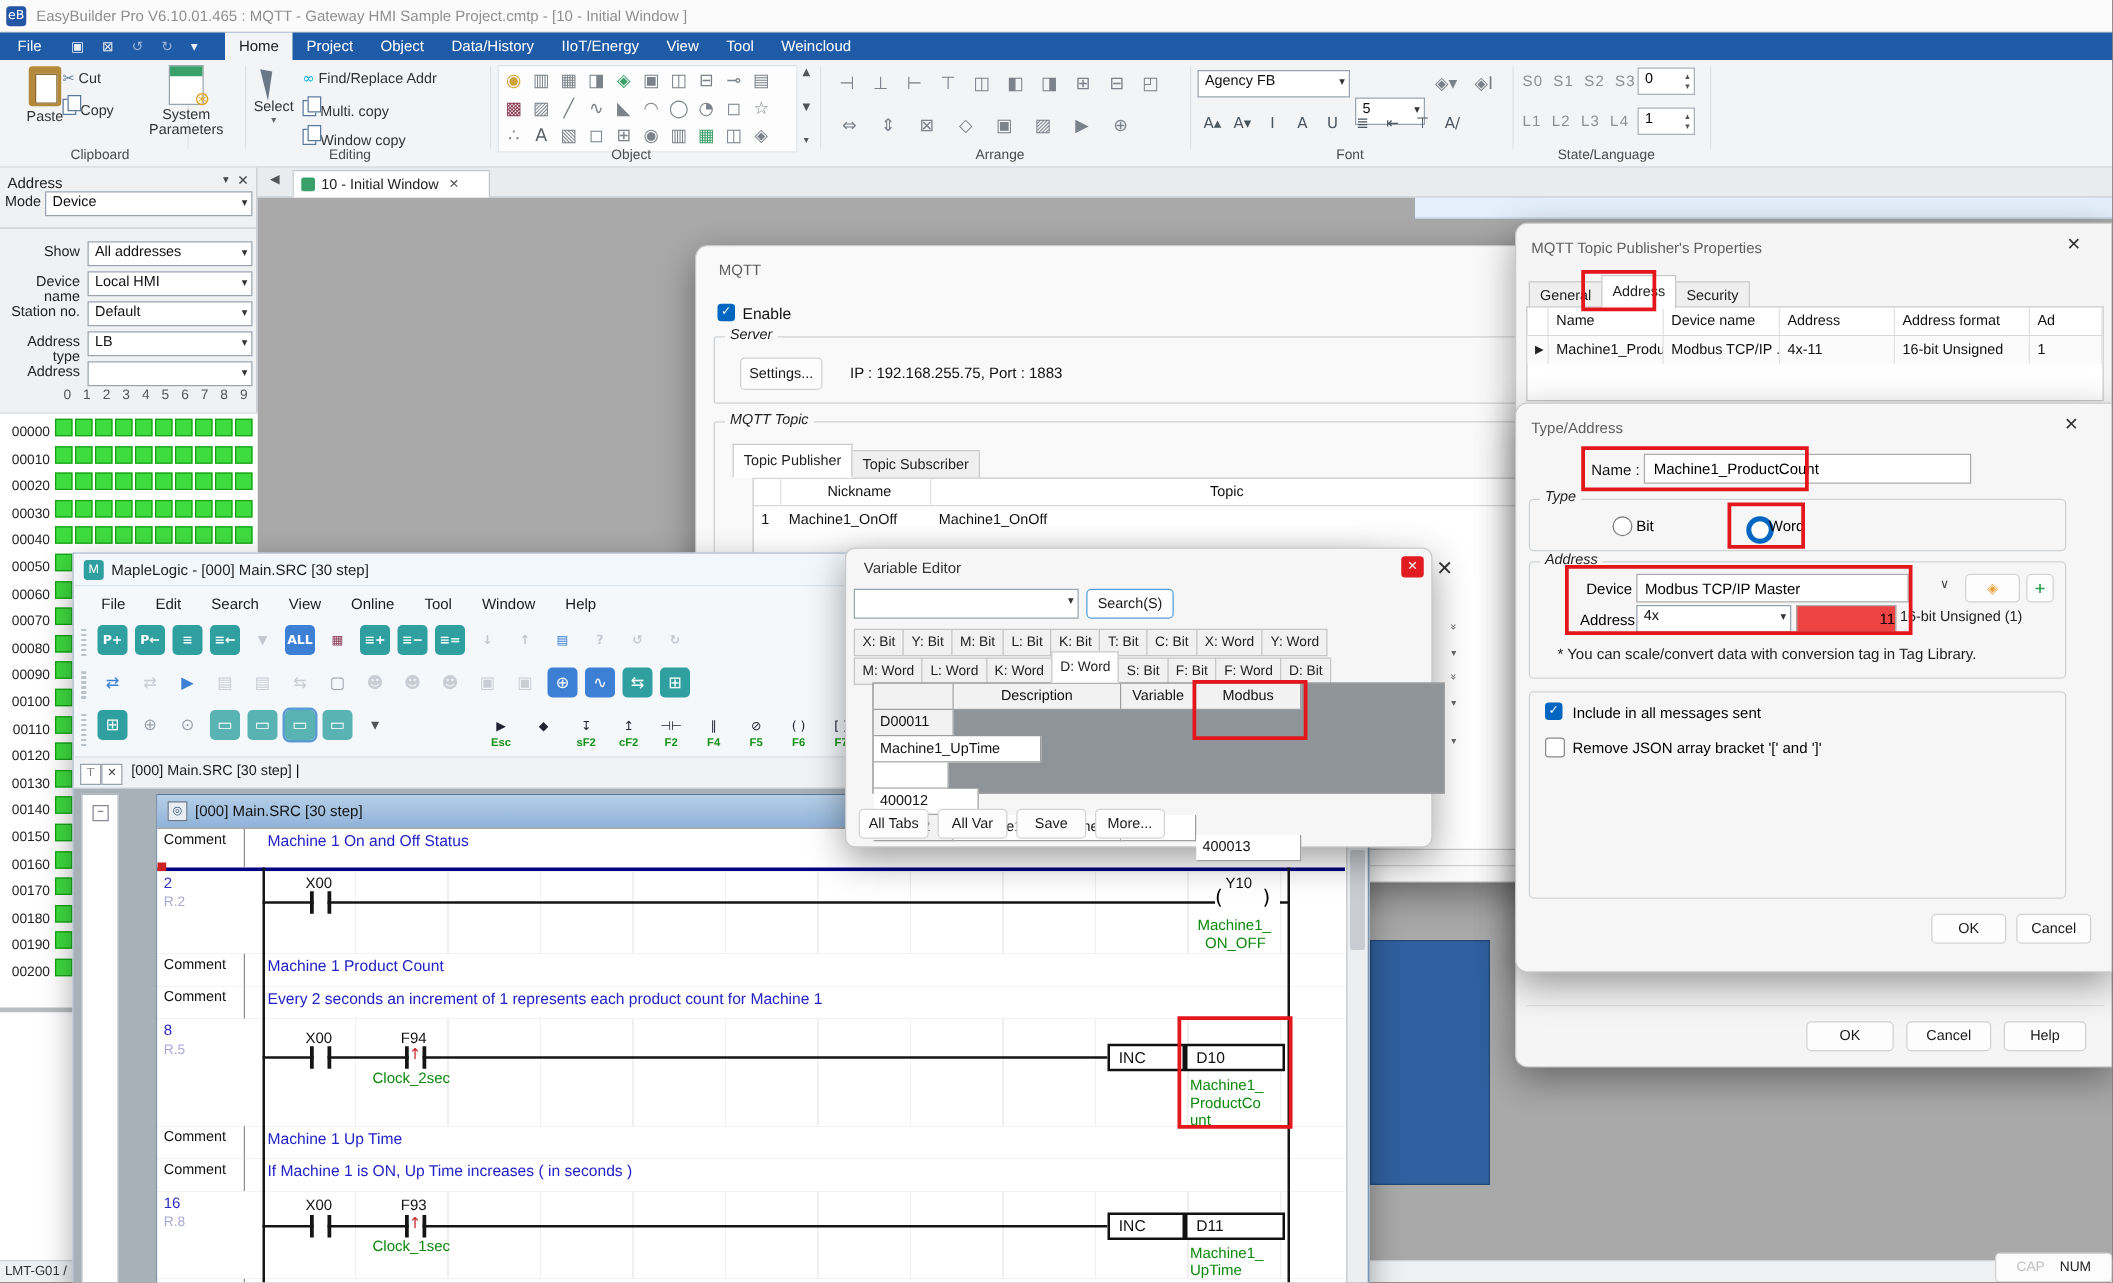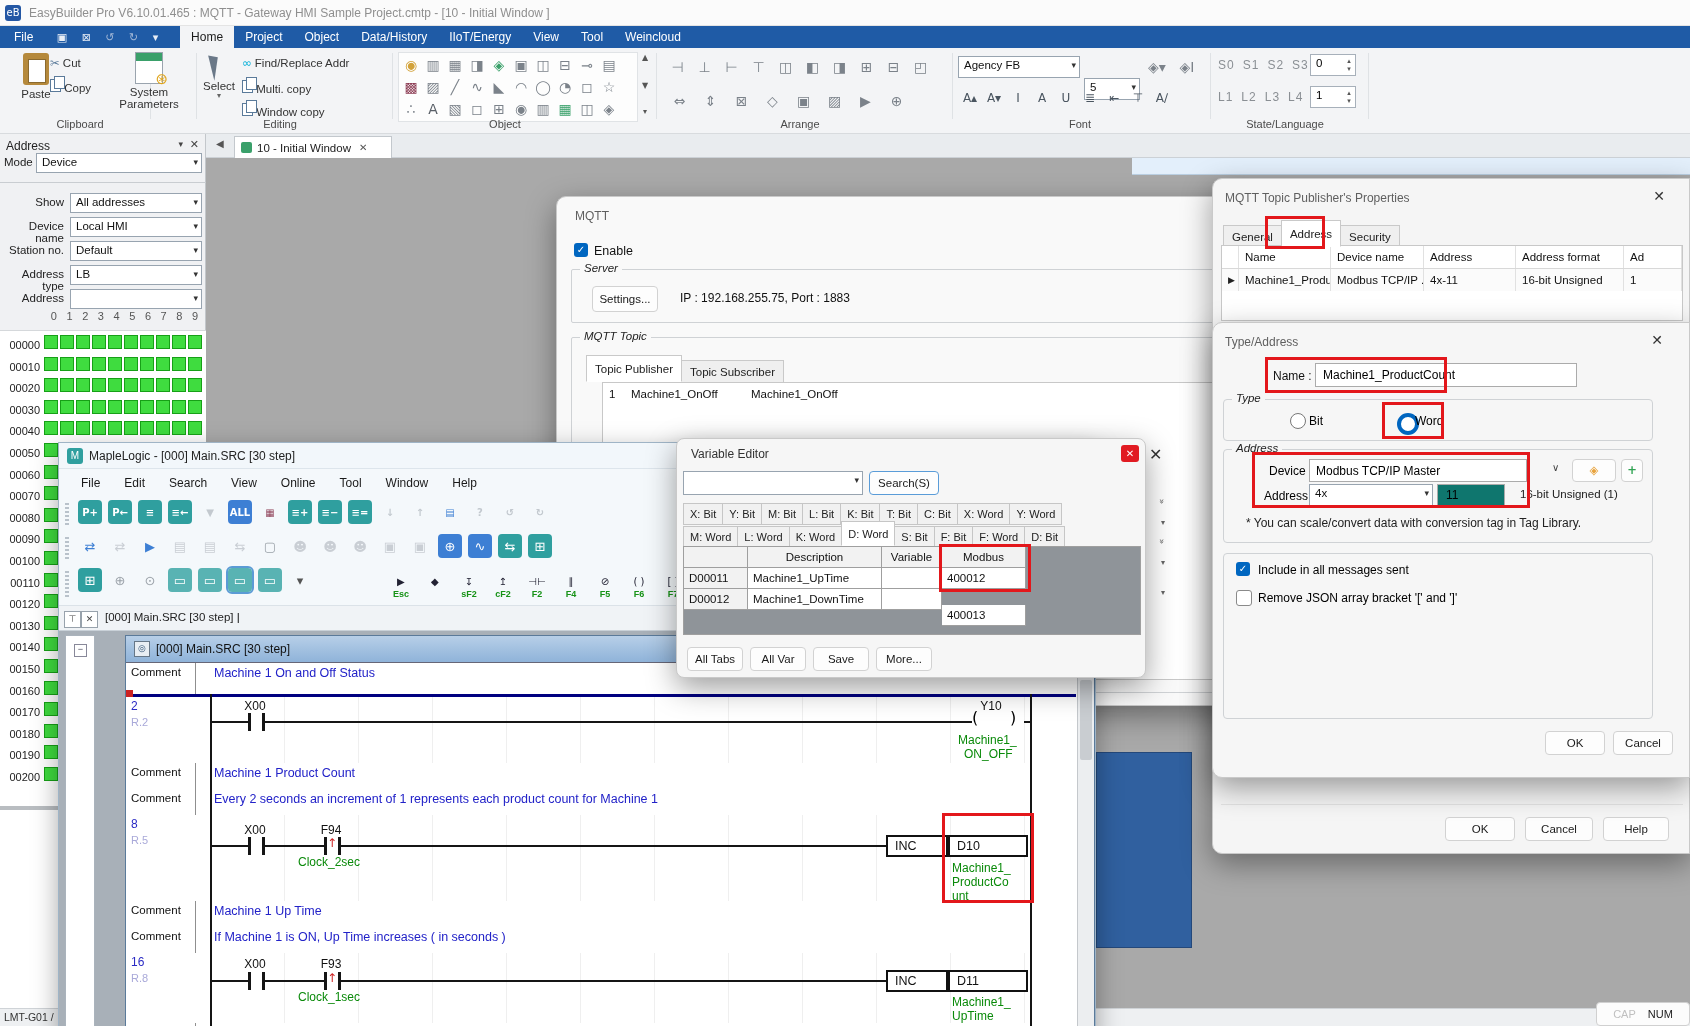--- a/index.html
+++ b/index.html
@@ -314,20 +314,25 @@
       <span style="position:absolute;left:108px;top:21px;font-size:12px;color:#111;">IP : 192.168.255.75, Port : 1883</span>
     </div>
 
     <div class="abs gbox" style="left:14px;top:140px;width:656px;height:356px;border-radius:2px;">
       <span class="glegend" style="background:#f9f9f9;">MQTT Topic</span>
       <div style="position:absolute;left:14px;top:20px;">
         
       <span class="ptab active">Topic Publisher</span><span class="ptab">Topic Subscriber</span></div>
 
       <div class="abs" style="left:30px;top:44px;width:612px;height:298px;background:#fff;border:1px solid #c8c8c8;">
+        <div style="display:flex;border-bottom:1px solid #d8d8d8;height:21px;">
+          <span class="pcell" style="width:22px;"></span>
+          <span class="pcell" style="width:120px;justify-content:center;">Nickname</span>
+          <span class="pcell" style="flex:1;justify-content:center;">Topic</span>
+        </div>
         <div style="display:flex;height:21px;">
           <span class="pcell" style="width:22px;border-right:none;">1</span>
           <span class="pcell" style="width:120px;border-right:none;">Machine1_OnOff</span>
           <span class="pcell" style="flex:1;border-right:none;">Machine1_OnOff</span>
         </div>
       </div>
     </div>
 
     <span class="xclose ic" style="left:592px;top:250px;font-size:16px;">✕</span>
     <span class="abs ic" style="left:602px;top:300px;color:#666;font-size:9px;transform:rotate(90deg);">»</span>
@@ -522,30 +527,30 @@
     <div class="abs wbtn" style="left:192px;top:32px;width:70px;height:24px;border-color:#5a9cd8;">
         <span>Search(S)</span>
       </div>
     <div class="abs" style="left:6px;top:85px;width:458px;">
       <span><span class="vtab">M: Word</span><span class="vtab">L: Word</span><span class="vtab">K: Word</span><span class="vtab active">D: Word</span><span class="vtab">S: Bit</span><span class="vtab">F: Bit</span><span class="vtab">F: Word</span><span class="vtab">D: Bit</span></span>
     </div>
     <div class="abs" style="left:6px;top:64px;width:458px;">
       <span><span class="vtab">X: Bit</span><span class="vtab">Y: Bit</span><span class="vtab">M: Bit</span><span class="vtab">L: Bit</span><span class="vtab">K: Bit</span><span class="vtab">T: Bit</span><span class="vtab">C: Bit</span><span class="vtab">X: Word</span><span class="vtab">Y: Word</span></span>
     </div>
 
-    <div class="abs" style="left:6px;top:107px;width:458px;height:89px;background:#8f9499;border:1px solid #9f9f9f;">
+    <div class="abs" style="left:21px;top:107px;width:458px;height:89px;background:#8f9499;border:1px solid #9f9f9f;">
       <div style="display:flex;">
         <span class="vcell vhead" style="width:64px;"></span>
         <span class="vcell vhead" style="width:134px;">Description</span>
         <span class="vcell vhead" style="width:60px;">Variable</span>
         <span class="vcell vhead" style="width:84px;">Modbus</span>
       </div>
       <div>
 
-          <div style="display:flex;">
+          <div style="display:flex;flex-direction:column;">
           <span class="vcell vid" style="width:64px;">D00011</span>
           <span class="vcell" style="width:134px;">Machine1_UpTime</span>
           <span class="vcell" style="width:60px;"></span>
           <span class="vcell" style="width:84px;">400012</span>
         </div>
           <div style="display:flex;">
           <span class="vcell vid" style="width:64px;">D00012</span>
           <span class="vcell" style="width:134px;">Machine1_DownTime</span>
           <span class="vcell" style="width:60px;"></span>
           <span class="vcell" style="width:84px;margin-top:16px;">400013</span>
@@ -614,21 +619,21 @@
       <span class="ic" style="position:absolute;left:328px;top:13px;font-size:10px;color:#444;">∨</span>
       <div class="abs wbtn" style="left:348px;top:9px;width:44px;height:23px;">
           <span class="ic" style="color:#e8a33d;">◈</span>
         </div>
       <div class="abs wbtn" style="left:397px;top:9px;width:22px;height:23px;">
           <span class="ic" style="color:#2fa352;font-weight:bold;">+</span>
         </div>
       <span style="position:absolute;left:40px;top:39px;font-size:12px;">Address :</span>
       <span style="position:absolute;left:296px;top:38px;font-size:11.5px;color:#222;">16-bit Unsigned (1)</span>
       <div class="abs combo" style="left:85px;top:34px;width:124px;height:22px;"><span>4x</span></div>
-      <div class="abs" style="left:213px;top:34px;width:68px;height:22px;background:#0f766e;border:1px solid #ababab;font-size:12px;padding:3px 0 0 8px;"><span>11</span></div>
+      <div class="abs" style="left:213px;top:34px;width:80px;height:22px;background:#ef4444;border:1px solid #ababab;font-size:12px;padding:3px 0 0 8px;text-align:right;"><span>11</span></div>
       <div class="abs redbox" style="left:28px;top:2px;width:278px;height:56px;"></div>
       <span style="position:absolute;left:22px;top:66px;font-size:12px;color:#222;">* You can scale/convert data with conversion tag in Tag Library.</span>
     </div>
 
     <div class="abs gbox" style="left:10px;top:230px;width:430px;height:166px;">
       <span class="cbx on ic" style="position:absolute;left:12px;top:8px;">✓</span>
       <span style="position:absolute;left:34px;top:9px;font-size:12px;">Include in all messages sent</span>
       <span class="cbx off" style="position:absolute;left:12px;top:36px;"></span>
       <span style="position:absolute;left:34px;top:37px;font-size:12px;">Remove JSON array bracket '[' and ']'</span>
     </div>

